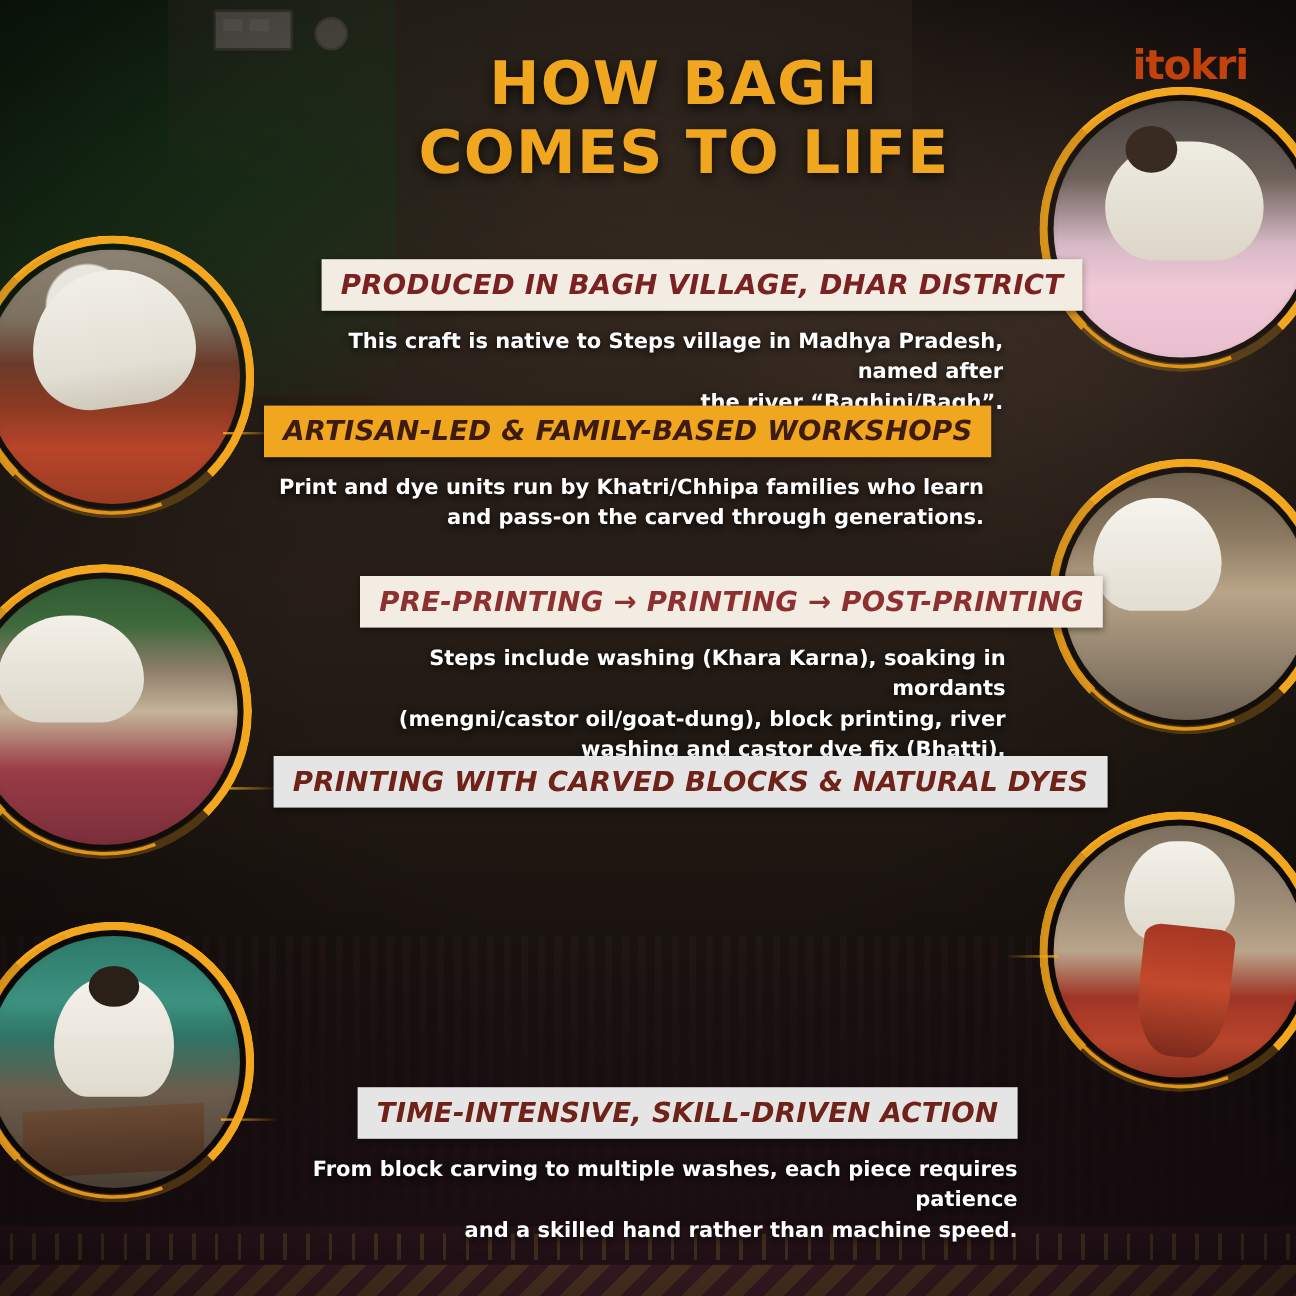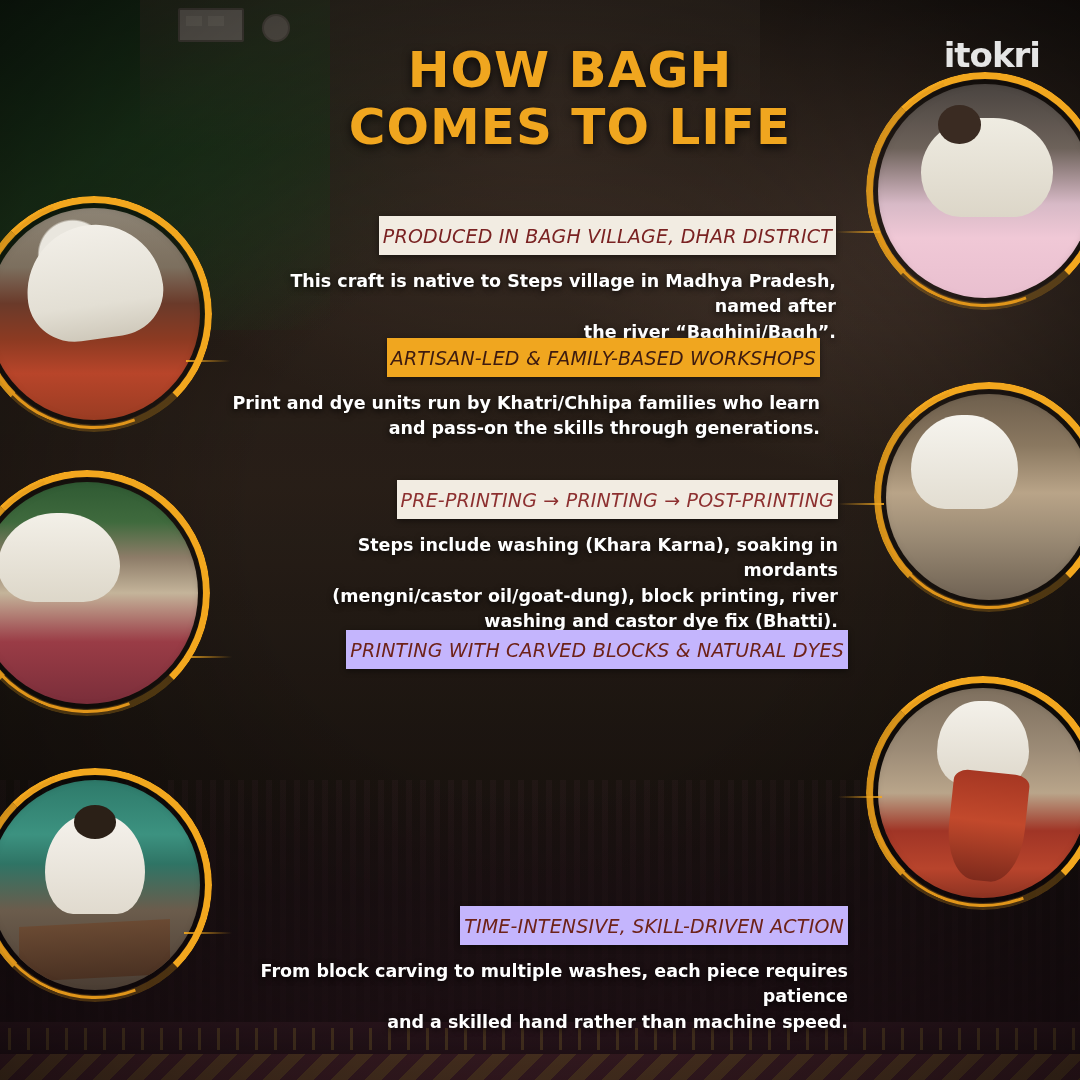--- a/index.html
+++ b/index.html
@@ -111,21 +111,21 @@
     inset: 0;
     background: linear-gradient(180deg, rgba(0,0,0,.42) 0%, rgba(0,0,0,.30) 30%, rgba(0,0,0,.35) 70%, rgba(0,0,0,.45) 100%);
     pointer-events: none;
   }
 
   
   .logo {
     position: absolute;
     top: 38px;
     right: 40px;
-    color: #e5e5e5;
+    color: #c2410c;
     font-family: "DejaVu Sans", sans-serif;
     font-weight: bold;
     font-size: 34px;
     letter-spacing: -1px;
     text-align: right;
     line-height: 1;
   }
   .logo .logo-mark {
     display: inline-block;
     position: relative;
@@ -255,33 +255,33 @@
     background: linear-gradient(90deg, rgba(242,167,30,0), rgba(242,167,30,.9));
   }
   .connector.rtl {
     background: linear-gradient(270deg, rgba(242,167,30,0), rgba(242,167,30,.9));
   }
 
   
   .block { position: absolute; }
   .pill {
     display: inline-block;
-    padding: 9px 4px 8px;
+    padding: 9px 16px 8px;
     font-family: "DejaVu Sans", sans-serif;
-    font-weight: 400;
+    font-weight: 700;
     font-style: italic;
-    font-size: 19px;
+    font-size: 23px;
     letter-spacing: .2px;
     white-space: nowrap;
     box-shadow: 0 2px 6px rgba(0,0,0,.45);
   }
   .pill.cream { background: #f2ece2; color: #7a2222; }
   .pill.gold  { background: #f0a61f; color: #3d1b10; }
-  .pill.amber { background: #c4b5fd; color: #6e2218; }
-  .pill.rose  { background: #f2ece2; color: #8d3030; margin-left: 12px; }
+  .pill.amber { background: #e5e5e5; color: #6e2218; }
+  .pill.rose  { background: #f2ece2; color: #8d3030; }
   .body-text {
     margin-top: 14px;
     color: #ffffff;
     font-family: "DejaVu Sans", sans-serif;
     font-weight: 700;
     font-size: 17.5px;
     line-height: 1.45;
     text-shadow: 0 2px 6px rgba(0,0,0,.8);
     white-space: pre-line;
   }
@@ -373,21 +373,21 @@
 
   <div class="block ta-right" style="left:268px; top:216px; width:568px;">
     <div class="pill cream">PRODUCED IN BAGH VILLAGE, DHAR DISTRICT</div>
     <div class="body-text ta-right">This craft is native to Steps village in Madhya Pradesh, named after
 the river “Baghini/Bagh”.</div>
   </div>
 
   <div class="block ta-left" style="left:220px; top:338px; width:600px;">
     <div class="pill gold">ARTISAN-LED &amp; FAMILY-BASED WORKSHOPS</div>
     <div class="body-text ta-left">Print and dye units run by Khatri/Chhipa families who learn
-and pass-on the skills through generations.</div>
+and pass-on the carved through generations.</div>
   </div>
 
   <div class="block ta-right" style="left:300px; top:480px; width:538px;">
     <div class="pill rose">PRE-PRINTING → PRINTING → POST-PRINTING</div>
     <div class="body-text ta-right">Steps include washing (Khara Karna), soaking in mordants
 (mengni/castor oil/goat-dung), block printing, river
 washing and castor dye fix (Bhatti).</div>
   </div>
 
   <div class="block ta-left" style="left:228px; top:630px; width:620px;">

